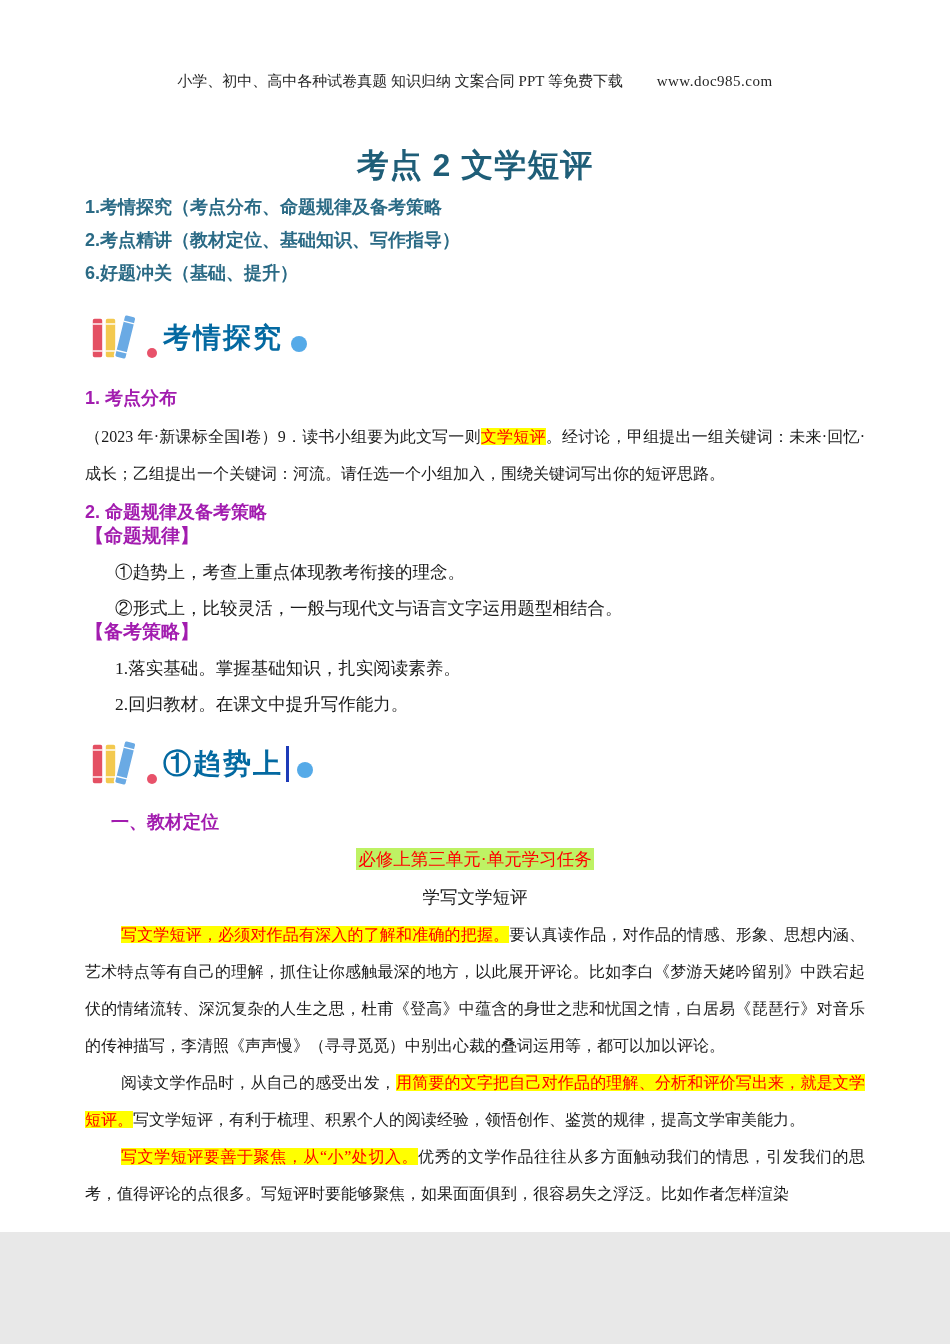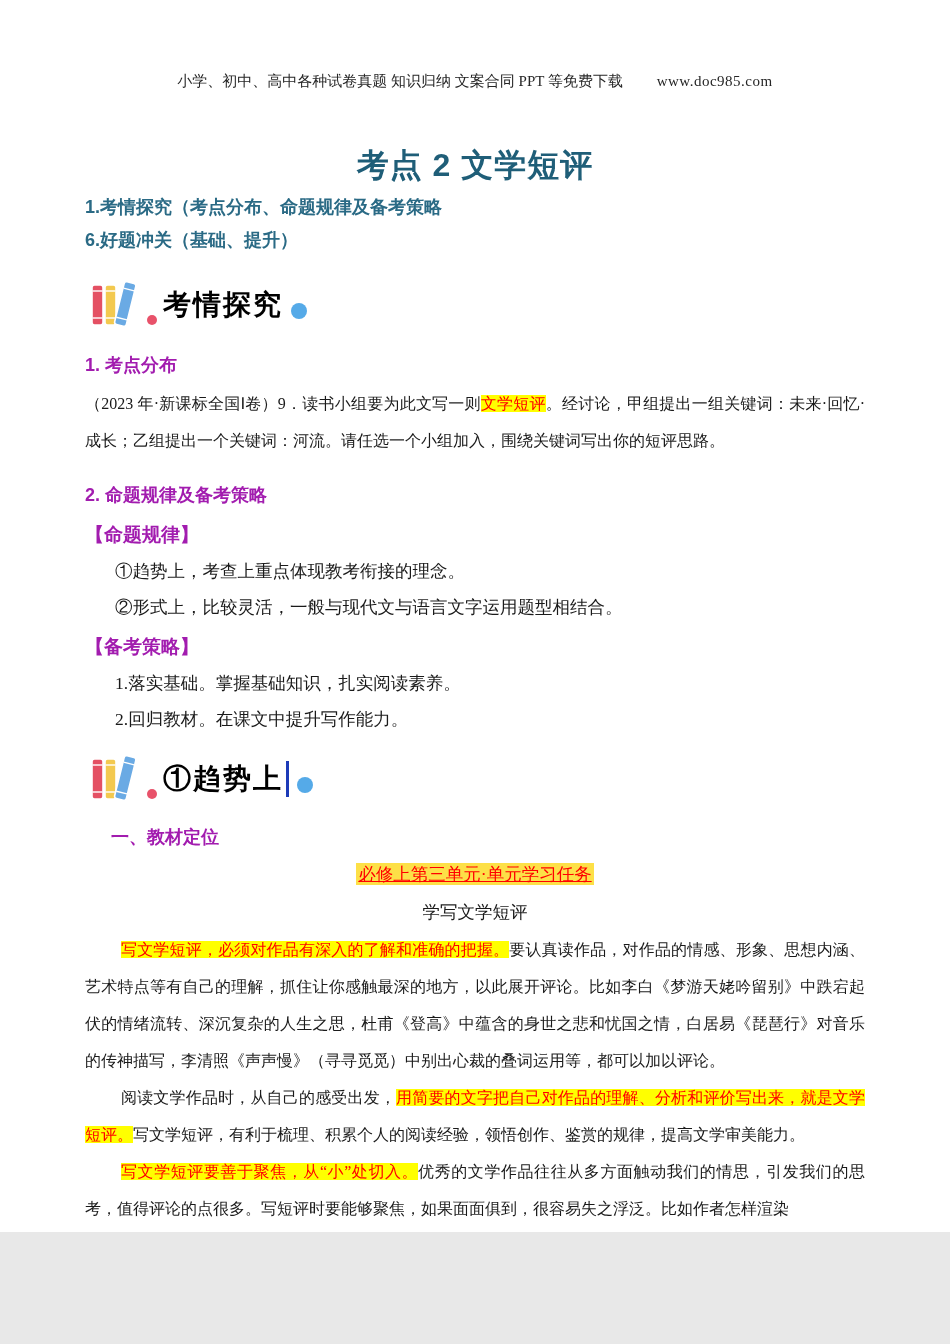--- a/index.html
+++ b/index.html
@@ -54,21 +54,21 @@
   .badge .dot-red {
     width: 10px; height: 10px; border-radius: 50%;
     background: #e8526a;
     align-self: flex-end;
     margin: 0 6px 12px 4px;
   }
   .badge .label {
     font-family: "Liberation Sans", sans-serif;
     font-weight: bold;
     font-size: 28px;
-    color: #000000;
+    color: #0369a1;
     letter-spacing: 2px;
   }
   .badge .cursor-bar {
     width: 3px; height: 36px;
     background: #1d3bb8;
     margin-left: 3px;
   }
   .badge .dot-blue {
     width: 16px; height: 16px; border-radius: 50%;
     background: #55aae8;
@@ -77,58 +77,59 @@
   }
 
   .h-sans {
     font-family: "Liberation Sans", sans-serif;
     font-weight: bold;
     font-size: 18px;
     color: #a21caf;
     line-height: 24px;
   }
   .sec-h1 { margin-top: 16px; }
-  .sec-h2 { margin-top: 24px; }
-  .bracket-h { margin-top: 16px; font-size: 19px; }
+  .sec-h2 { margin-top: 8px; }
+  .bracket-h { font-size: 19px; }
 
   .para {
     font-size: 16px;
     line-height: 37px;
     text-align: justify;
   }
   .exam-para { margin-top: 8px; }
   .sub-item {
     font-size: 17.5px;
     line-height: 24px;
     padding-left: 30px;
     margin-top: 12px;
   }
   .hl { background: #ffff00; color: #ff0000; }
 
   .textbook-h { margin-top: 14px; padding-left: 26px; }
   .center-line { text-align: center; font-size: 17.5px; margin-top: 12px; line-height: 26px; }
   .unit-task { color: #ff0000; }
-  .unit-task .hl-wrap { background: #fde047; padding: 1px 2px; text-decoration: underline; }
+  .unit-task .hl-wrap { background: #bef264; padding: 1px 2px; }
   .body-paras { margin-top: 6px; }
   .indent2 { text-indent: 36px; }
 </style>
 </head>
 <body>
 
 <div class="page">
 
   <div class="site-line header-line">
     <span>小学、初中、高中各种试卷真题 知识归纳 文案合同 PPT 等免费下载</span>
     <span class="url">www.doc985.com</span>
   </div>
 
   <div class="doc-title">考点 2 文学短评</div>
 
   <div class="toc">
     <div class="toc-item">1.考情探究（考点分布、命题规律及备考策略</div>
+    <div class="toc-item">2.考点精讲（教材定位、基础知识、写作指导）</div>
     <div class="toc-item">6.好题冲关（基础、提升）</div>
   </div>
 
   <div class="badge">
     <svg class="books" viewBox="0 0 58 58" xmlns="http://www.w3.org/2000/svg">
       <rect x="7" y="9" width="11" height="40" rx="2.5" fill="#e45063" stroke="#ffffff" stroke-width="1.6"></rect>
       <line x1="7.5" y1="15" x2="17.5" y2="15" stroke="#ffffff" stroke-width="1.4"></line>
       <line x1="7.5" y1="42" x2="17.5" y2="42" stroke="#ffffff" stroke-width="1.4"></line>
       <rect x="20" y="9" width="11" height="40" rx="2.5" fill="#f3c94f" stroke="#ffffff" stroke-width="1.6"></rect>
       <line x1="20.5" y1="15" x2="30.5" y2="15" stroke="#ffffff" stroke-width="1.4"></line>

